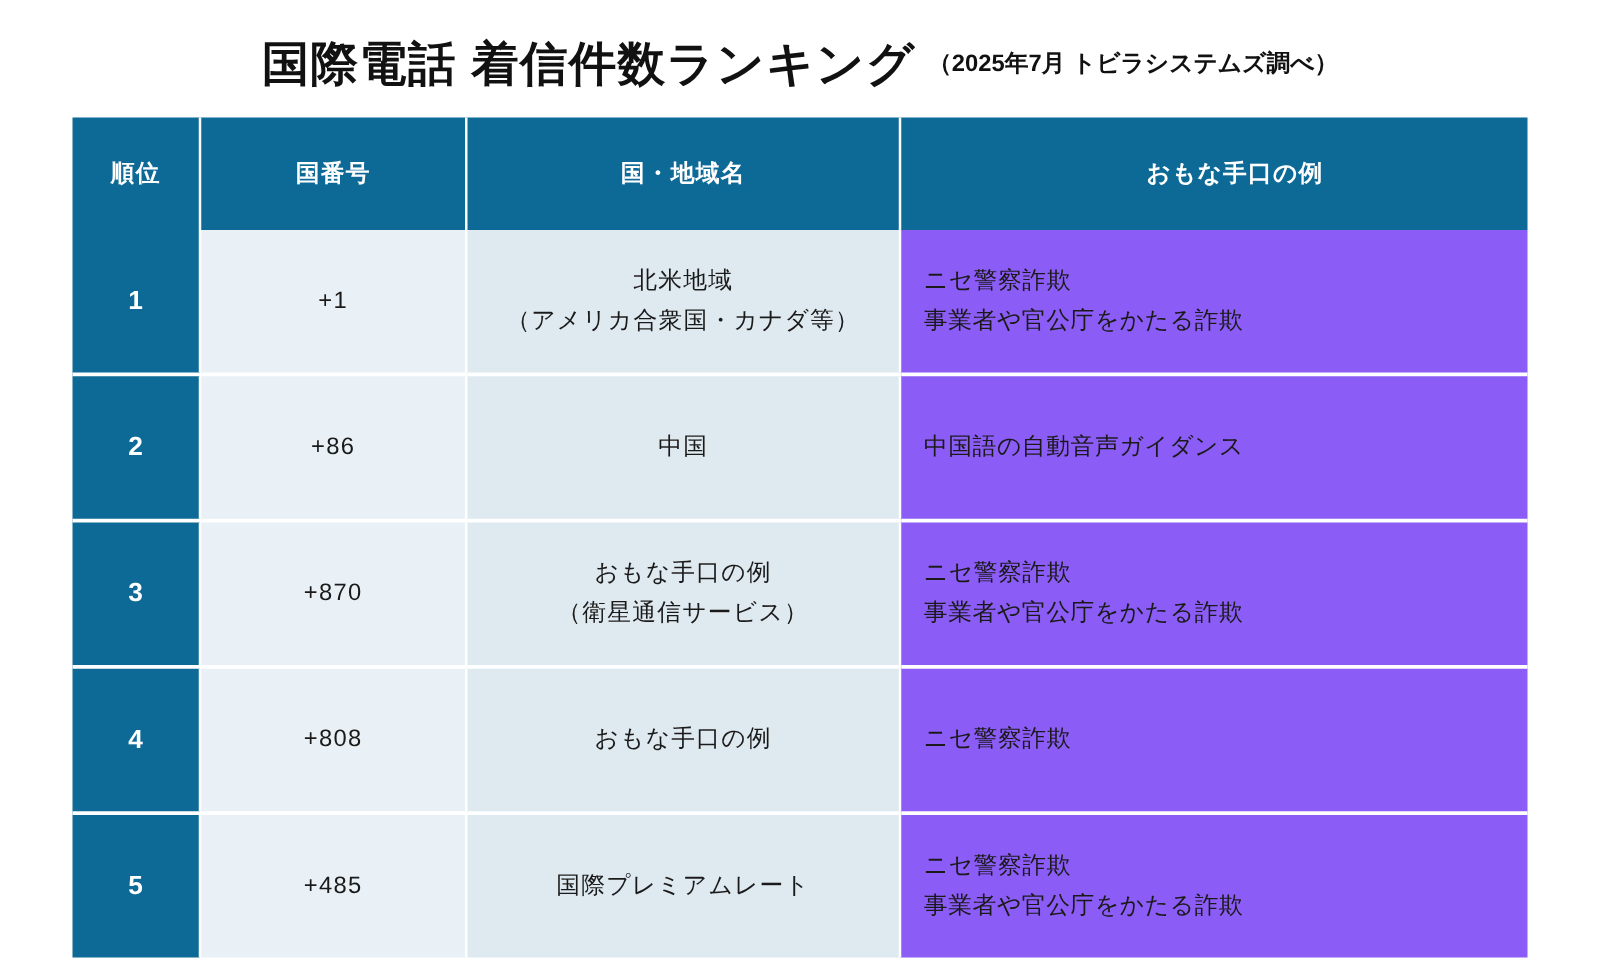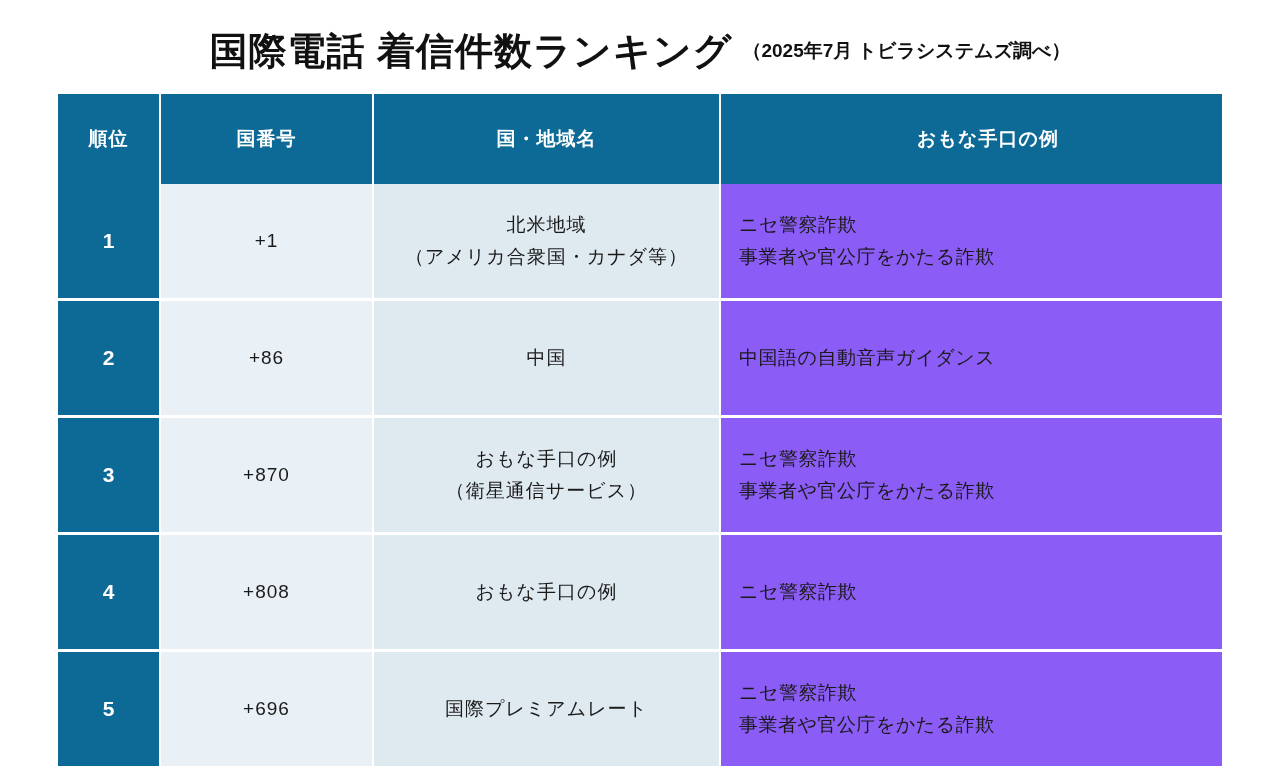--- a/index.html
+++ b/index.html
@@ -187,21 +187,21 @@
             <span class="cell-line"></span>
           </td>
           <td class="method-cell">
             <span class="cell-line">ニセ警察詐欺</span>
             <span class="cell-line"></span>
           </td>
         </tr>
 
         <tr>
           <td class="rank-cell">5</td>
-          <td class="code-cell">+696</td>
+          <td class="code-cell">+485</td>
           <td class="country-cell">
             <span class="cell-line">国際プレミアムレート</span>
             <span class="cell-line"></span>
           </td>
           <td class="method-cell">
             <span class="cell-line">ニセ警察詐欺</span>
             <span class="cell-line">事業者や官公庁をかたる詐欺</span>
           </td>
         </tr>
 

